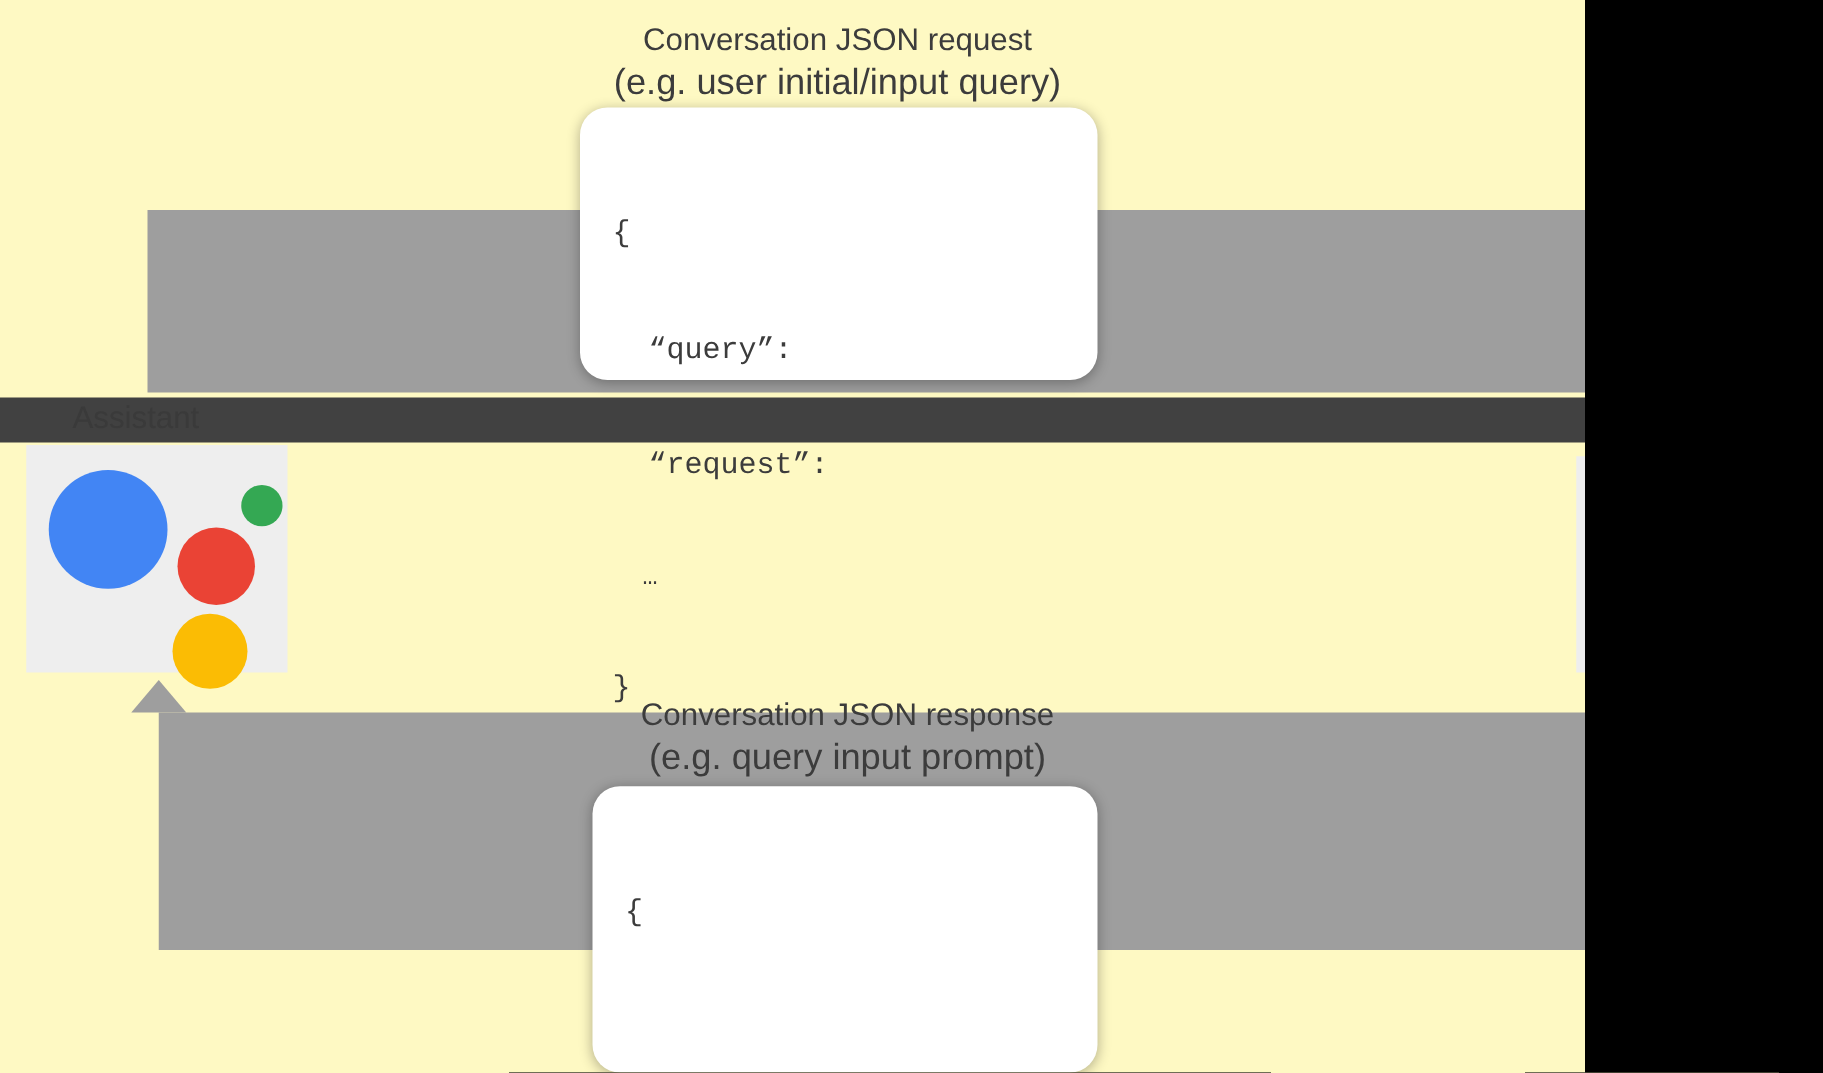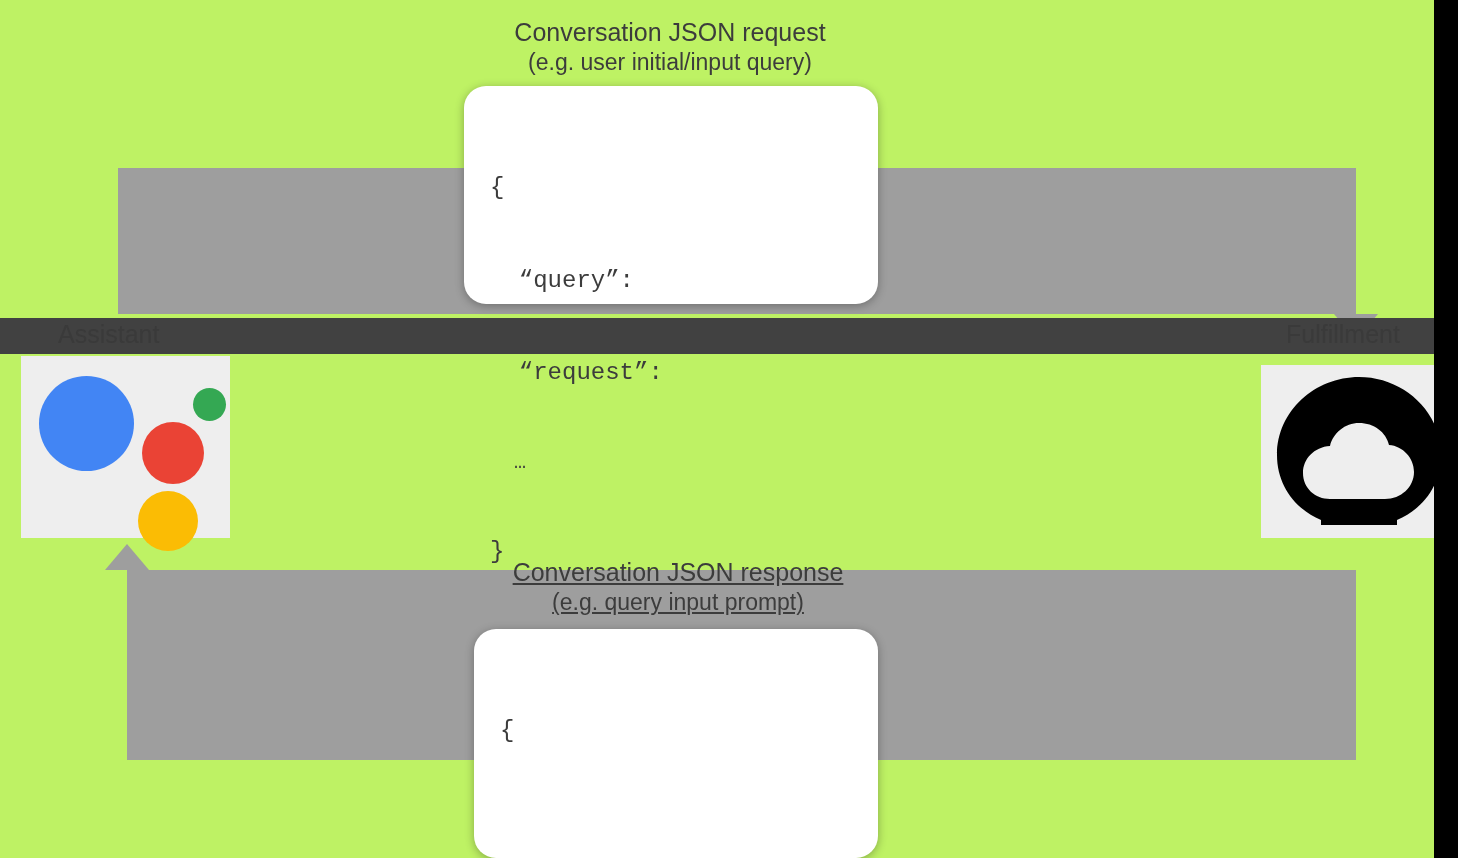--- a/index.html
+++ b/index.html
@@ -7,23 +7,23 @@
     margin: 0;
     padding: 0;
     background: #000000;
   }
   body {
     font-family: "Liberation Sans", sans-serif;
   }
 
   #stage {
     position: relative;
-    width: 1434px;
+    width: 1268px;
     height: 858px;
-    background: #bef264;
+    background: #fef9c3;
     overflow: hidden;
   }
 
   
   .abs { position: absolute; }
 
   
   .flow-band {
     position: absolute;
     background: #9e9e9e;
@@ -106,24 +106,24 @@
     position: absolute;
     text-align: center;
     line-height: 1.28;
     color: #3c3c3c;
     font-size: 25px;
     font-family: "Liberation Sans", sans-serif;
     white-space: nowrap;
   }
   .band-caption .caption-sub {
     display: block;
-    font-size: 23px;
+    font-size: 29px;
   }
   #caption-request  { left: 0px;  top: 16px;  width: 1340px; }
-  #caption-response { left: 0px;  top: 556px; width: 1356px; text-decoration: underline; }
+  #caption-response { left: 0px;  top: 556px; width: 1356px; }
 
   
   .endpoint-label {
     position: absolute;
     color: #3a3a3a;
     font-size: 25px;
     white-space: nowrap;
   }
   #label-assistant   { left: 58px;   top: 320px; }
   #label-fulfillment { left: 1286px; top: 320px; }

